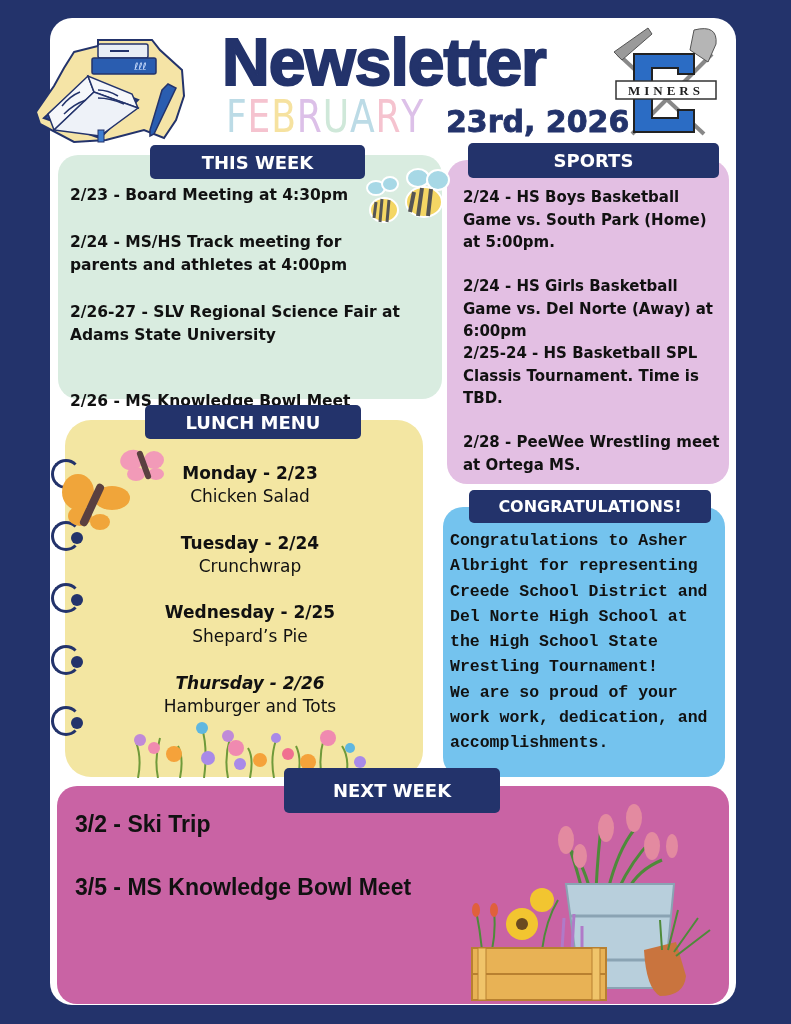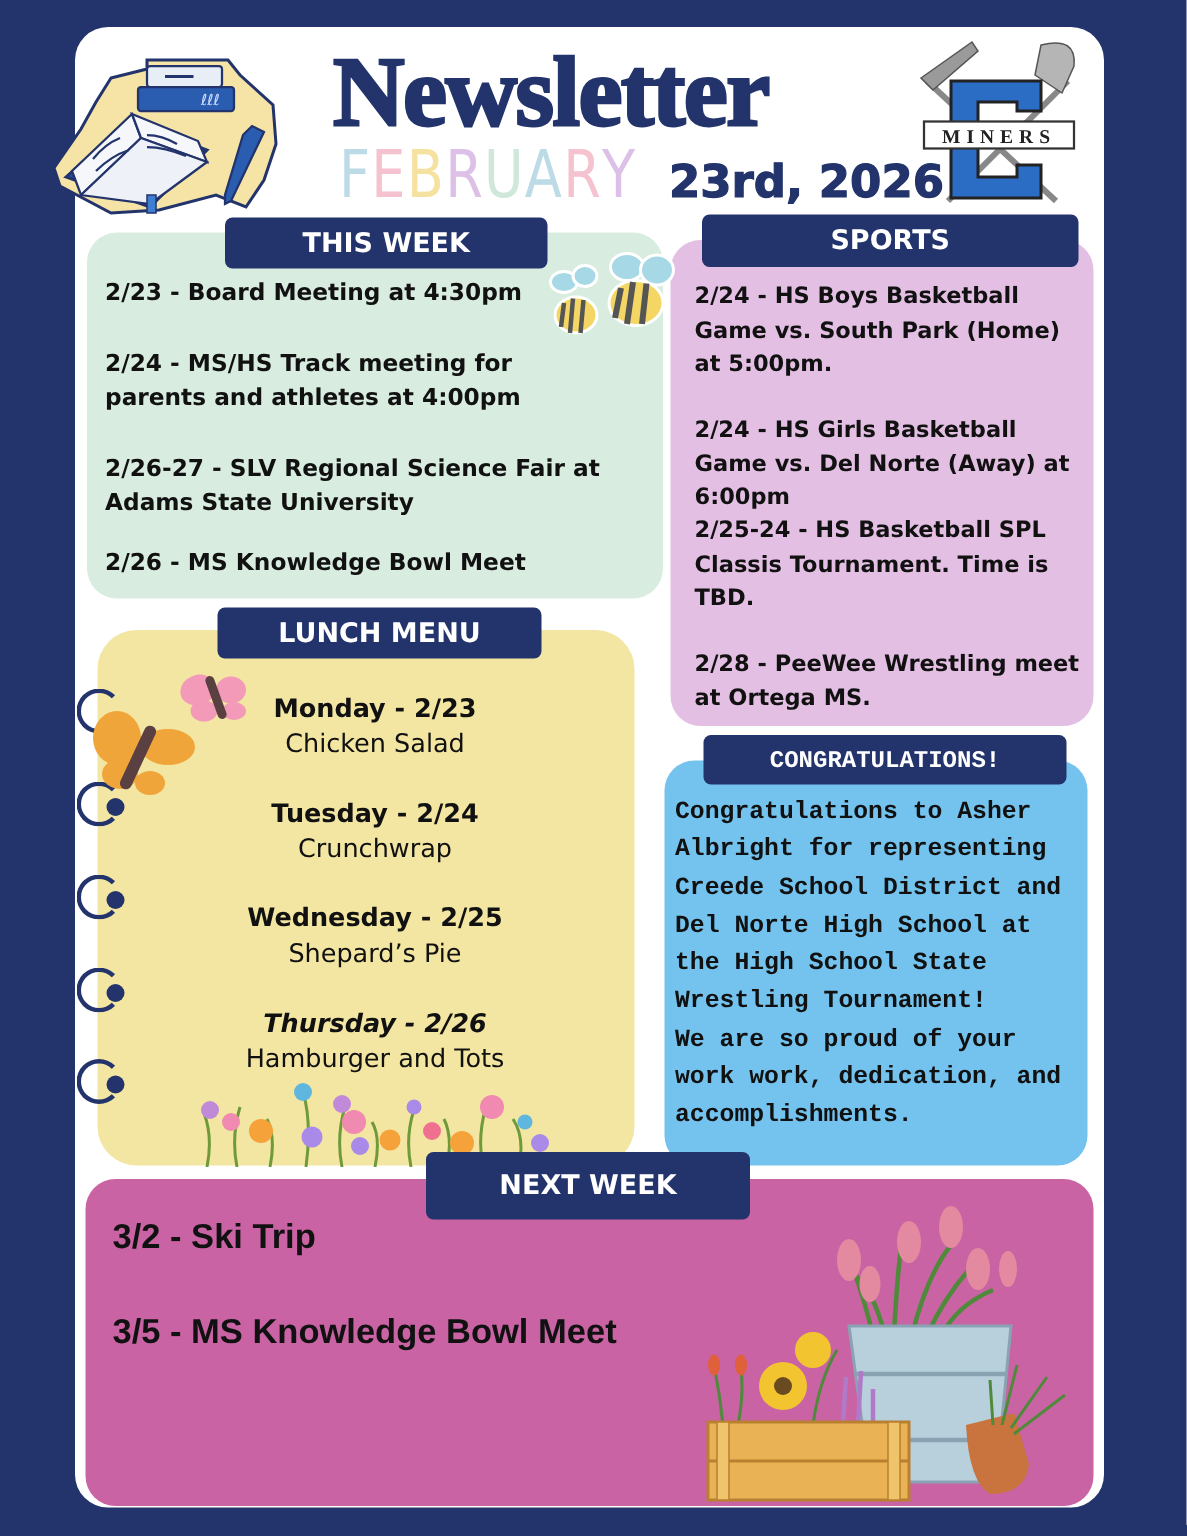--- a/index.html
+++ b/index.html
@@ -1,20 +1,20 @@
 <!DOCTYPE html>
 <html><head>
 <meta charset="utf-8">
 <style>
   * { box-sizing: border-box; margin: 0; padding: 0; }
   html, body { width: 791px; height: 1024px; overflow: hidden; }
   body { background: #23336b; font-family: "Liberation Sans", sans-serif; position: relative; }
   .card { position: absolute; left: 50px; top: 18px; width: 686px; height: 987px; background: #ffffff; border-radius: 22px; }
   .abs { position: absolute; }
-  .title { position: absolute; left: 222px; top: 22px; width: 380px; font-family: Liberation Serif, serif; font-weight: 900; font-size: 66px; letter-spacing: -1px; color: #23336b; line-height: 80px; -webkit-text-stroke: 2px #23336b; }
+  .title { position: absolute; left: 222px; top: 22px; width: 380px; font-family: Liberation Sans, sans-serif; font-weight: 900; font-size: 66px; letter-spacing: -1px; color: #23336b; line-height: 80px; -webkit-text-stroke: 2px #23336b; }
   .month { position: absolute; left: 226px; top: 92px; font-family: "DejaVu Sans", sans-serif; font-size: 44px; line-height: 50px; letter-spacing: 1px; font-weight: 400; transform: scaleX(0.82); transform-origin: left; }
   .month span { display: inline-block; }
   .date { position: absolute; left: 446px; top: 102px; font-family: "DejaVu Sans", sans-serif; font-weight: 700; font-size: 30px; color: #23336b; line-height: 40px; -webkit-text-stroke: 0.8px #23336b; }
   .hdr { position: absolute; background: #23336b; color: #fff; border-radius: 5px; font-family: "DejaVu Sans", sans-serif; font-weight: 700; font-size: 18px; text-align: center; z-index: 3; display: flex; align-items: center; justify-content: center; }
   .box { position: absolute; border-radius: 20px; }
   .green { background: #d9ece0; left: 58px; top: 155px; width: 384px; height: 244px; }
   .purple { background: #e3bfe3; left: 447px; top: 160px; width: 282px; height: 324px; }
   .yellow { background: #f3e6a2; left: 65px; top: 420px; width: 358px; height: 357px; border-radius: 26px; }
   .blue { background: #74c3ee; left: 443px; top: 507px; width: 282px; height: 270px; }
   .pink { background: #c963a4; left: 57px; top: 786px; width: 672px; height: 218px; }
@@ -62,21 +62,21 @@
   <path d="M22 30 L82 30 L82 50 L66 50 L66 44 L40 44 L40 94 L66 94 L66 86 L82 86 L82 108 L22 108 Z" fill="#2b6cc4" stroke="#222" stroke-width="2"></path>
   <rect x="4" y="57" width="100" height="18" fill="#fff" stroke="#333" stroke-width="1.5"></rect>
   <text x="54" y="71" text-anchor="middle" font-family="Liberation Serif, serif" font-weight="700" font-size="13" letter-spacing="4" fill="#222">MINERS</text>
 </svg>
 
 <div class="box green"></div>
 <div class="hdr" style="left:150px;top:145px;width:215px;height:34px;">THIS WEEK</div>
 <div class="txt tw-item" style="top:184px;">2/23 - Board Meeting at 4:30pm</div>
 <div class="txt tw-item" style="top:231px;width:340px;">2/24 - MS/HS Track meeting for parents and athletes at 4:00pm</div>
 <div class="txt tw-item" style="top:301px;width:330px;">2/26-27 - SLV Regional Science Fair at Adams State University</div>
-<div class="txt tw-item" style="top:364px;">2/26 - MS Knowledge Bowl Meet</div>
+<div class="txt tw-item" style="top:390px;">2/26 - MS Knowledge Bowl Meet</div>
 
 <svg class="abs" style="left:360px;top:166px;z-index:4;" width="92" height="64" viewBox="0 0 92 64">
   <ellipse cx="16" cy="22" rx="9" ry="7" fill="#a7d8e6" stroke="#fff" stroke-width="2"></ellipse>
   <ellipse cx="30" cy="18" rx="8" ry="7" fill="#a7d8e6" stroke="#fff" stroke-width="2"></ellipse>
   <ellipse cx="24" cy="44" rx="14" ry="12" fill="#f4d664" stroke="#fff" stroke-width="2"></ellipse>
   <path d="M16 36 L14 52 M22 33 L20 56 M29 34 L27 56" stroke="#555" stroke-width="3"></path>
   <ellipse cx="58" cy="12" rx="11" ry="9" fill="#a7d8e6" stroke="#fff" stroke-width="2"></ellipse>
   <ellipse cx="78" cy="14" rx="11" ry="10" fill="#a7d8e6" stroke="#fff" stroke-width="2"></ellipse>
   <ellipse cx="64" cy="36" rx="18" ry="15" fill="#f4d664" stroke="#fff" stroke-width="2"></ellipse>
   <path d="M54 26 L50 46 M62 22 L58 50 M71 23 L68 50" stroke="#555" stroke-width="4"></path>
@@ -139,21 +139,21 @@
   <circle cx="148" cy="20" r="5" fill="#a98ae8"></circle>
     <circle cx="160" cy="36" r="6" fill="#f07090"></circle>
   <circle cx="180" cy="44" r="8" fill="#f5a23a"></circle>
     <circle cx="200" cy="20" r="8" fill="#f08ab0"></circle>
   <circle cx="222" cy="30" r="5" fill="#5fb7e0"></circle>
     <circle cx="232" cy="44" r="6" fill="#a98ae8"></circle>
   <circle cx="112" cy="46" r="6" fill="#a98ae8"></circle>
 </svg>
 
 <div class="box blue"></div>
-<div class="hdr" style="left:469px;top:490px;width:242px;height:33px;font-size:16px;font-family:Liberation Mono, monospace;">CONGRATULATIONS!</div>
+<div class="hdr" style="left:469px;top:490px;width:242px;height:33px;font-size:16px;">CONGRATULATIONS!</div>
 <div class="congrats">
   <div>Congratulations to Asher Albright for representing Creede School District and Del Norte High School at the High School State Wrestling Tournament!</div>
   <div>We are so proud of your work work, dedication, and accomplishments.</div>
 </div>
 
 <div class="box pink"></div>
 <div class="hdr" style="left:284px;top:768px;width:216px;height:45px;">NEXT WEEK</div>
 <div class="nw-item" style="top:810px;">3/2 - Ski Trip</div>
 <div class="nw-item" style="top:873px;">3/5 - MS Knowledge Bowl Meet</div>
 

